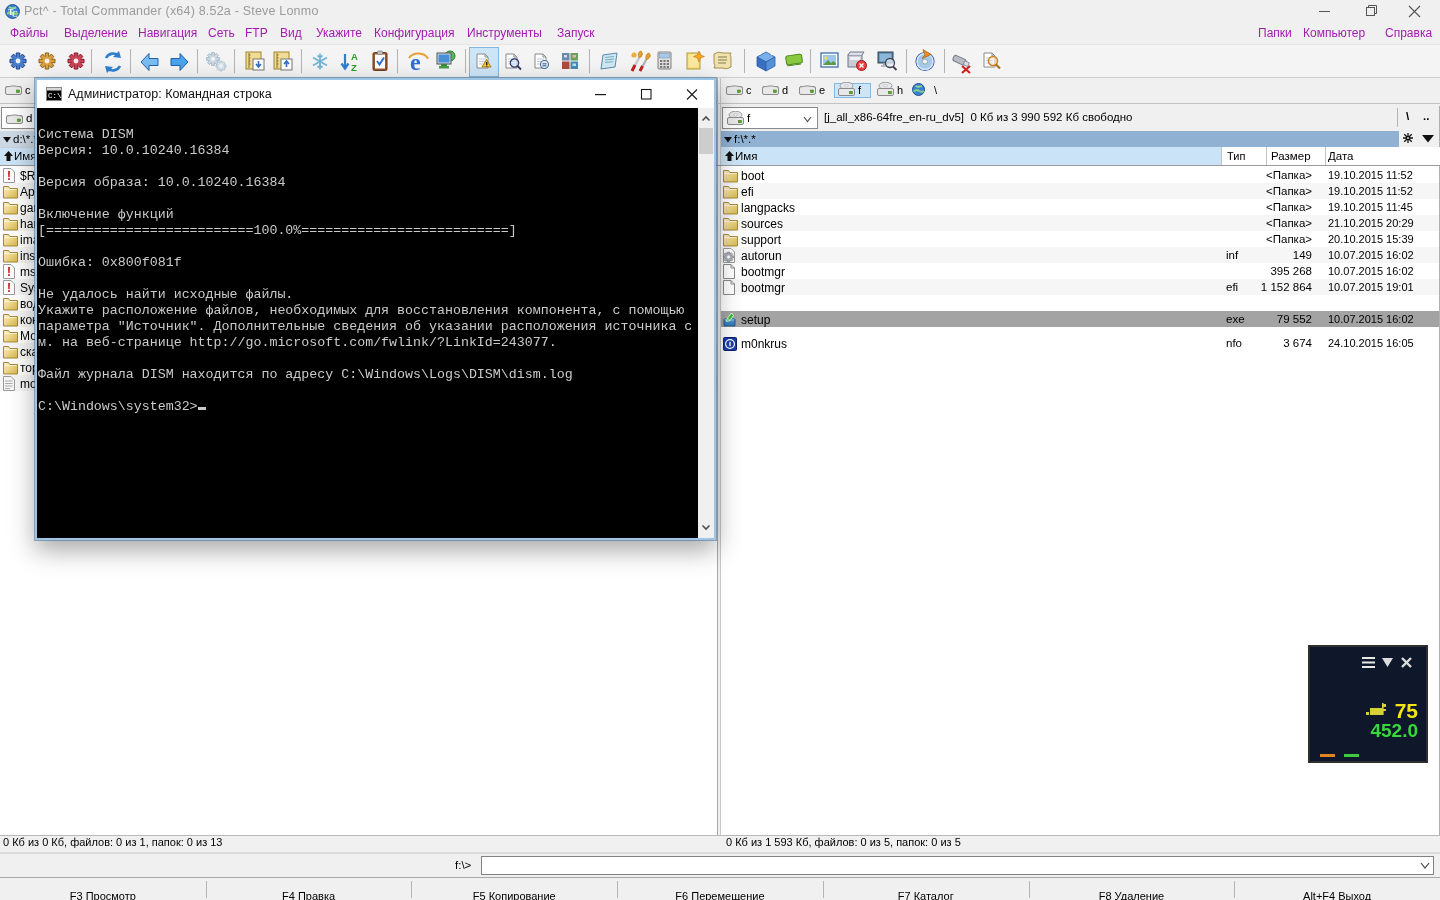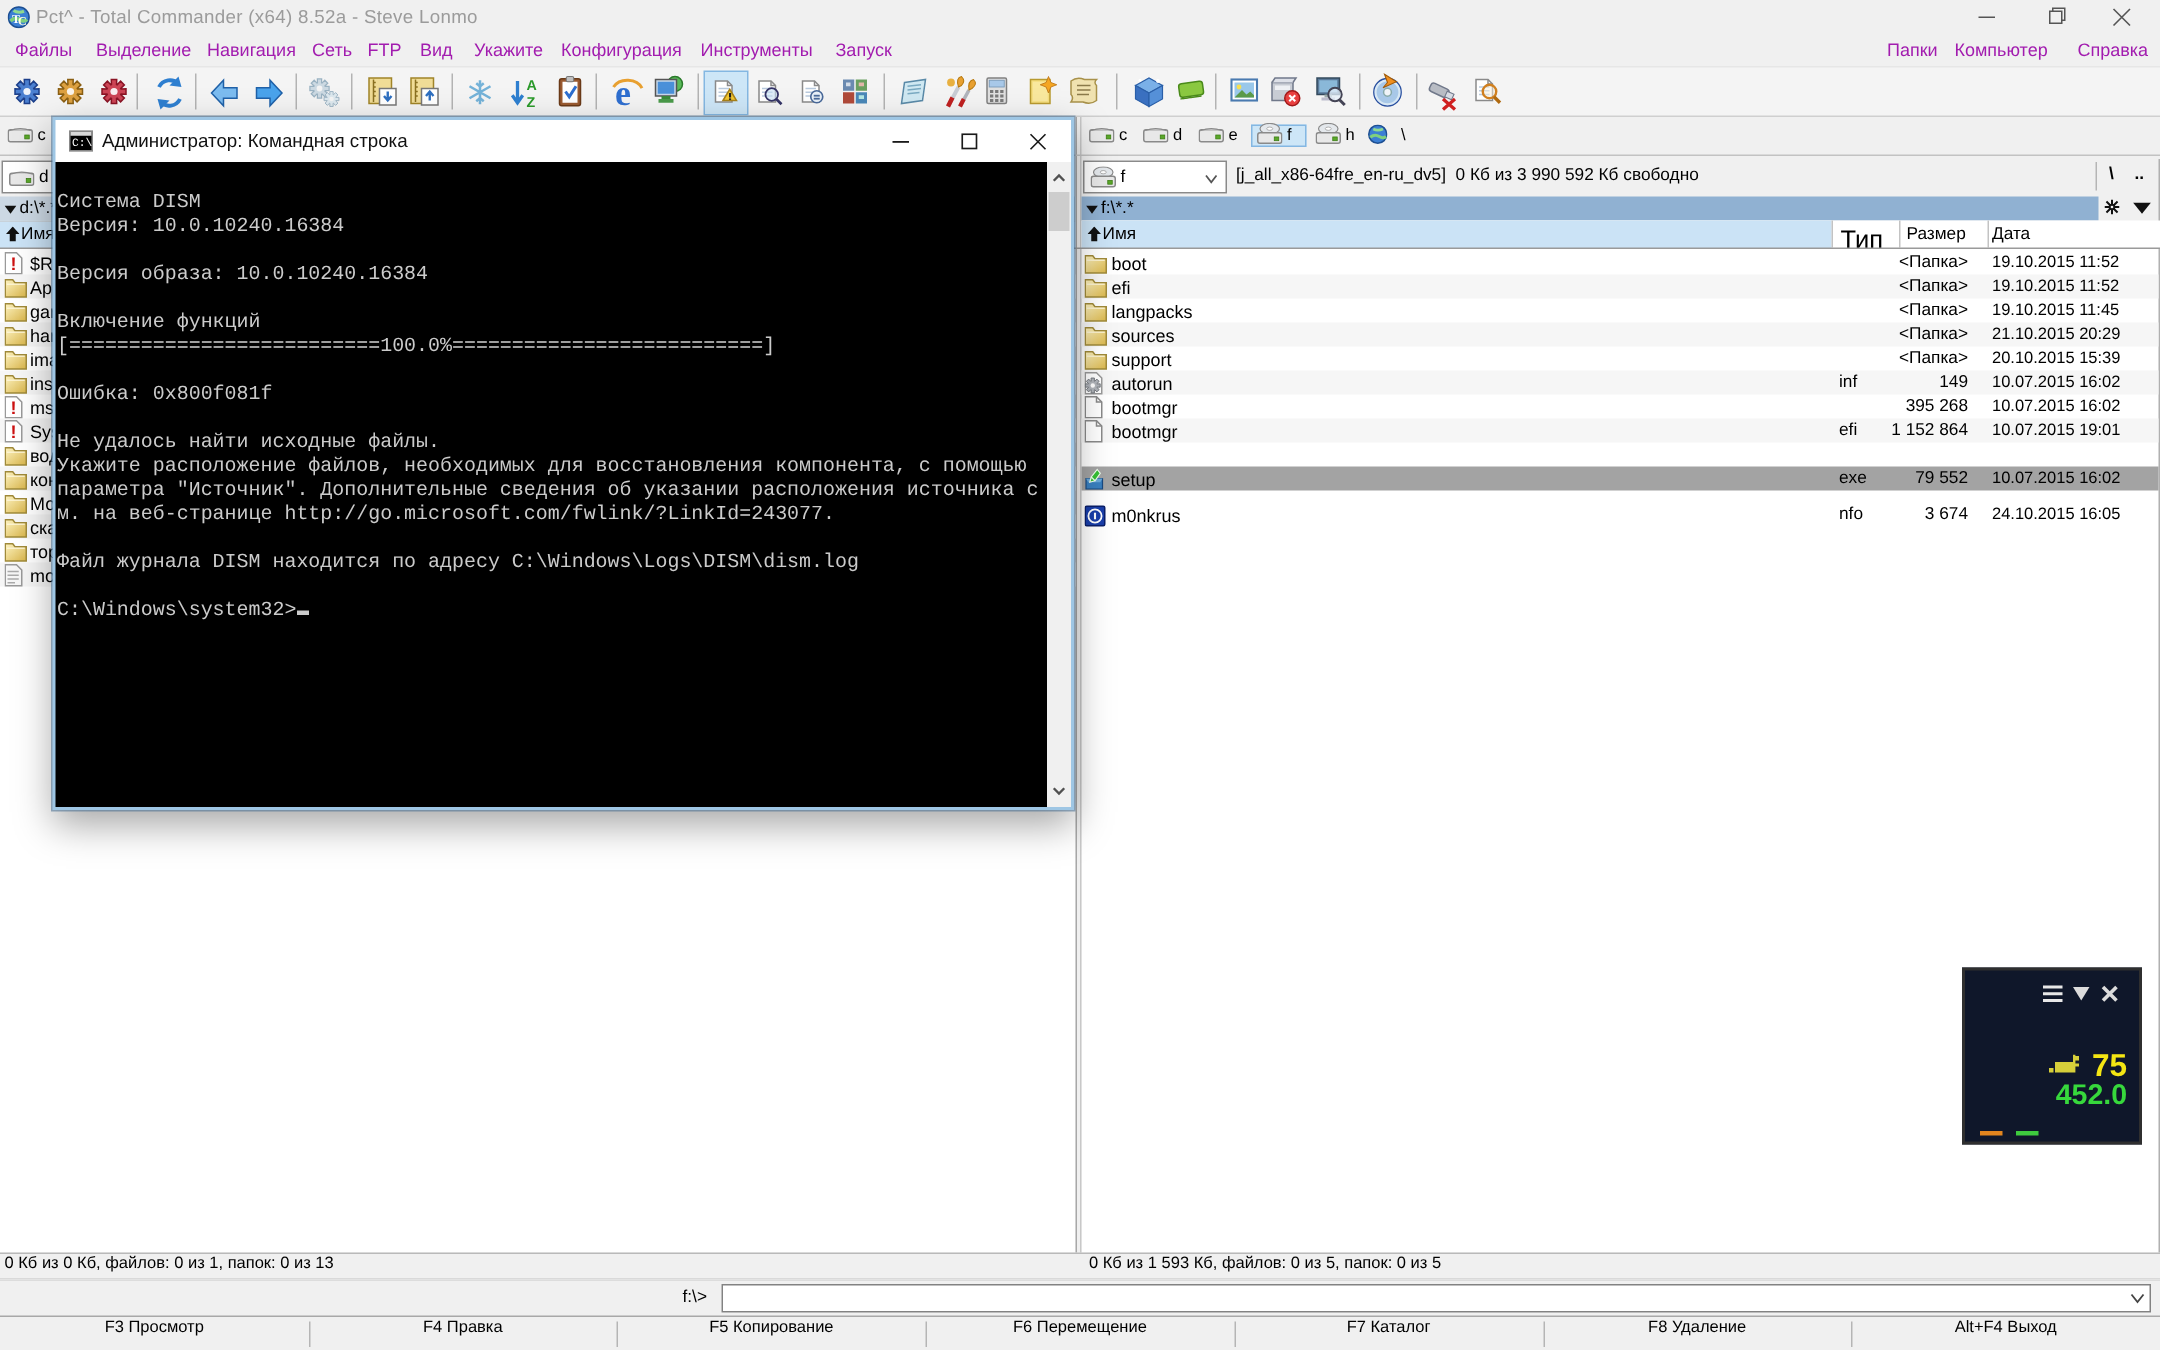--- a/index.html
+++ b/index.html
@@ -25,21 +25,21 @@
 #cmdtitle{position:absolute;left:2px;top:2px;width:677px;height:28px;background:#fff}
 #cmdcon{position:absolute;left:2px;top:30px;width:677px;height:430px;background:#000}
 #cmdpre{position:absolute;left:1px;top:19px;font-family:"Liberation Mono",monospace;
  font-size:13.3px;line-height:16px;color:#cbcbcb;white-space:pre}
 #cmdsb{position:absolute;right:0;top:0;width:16px;height:430px;background:#f0f0f0}
 #widget{left:1308px;top:645px;width:120px;height:118px;background:#0f172a;border:2px solid #2f2f2f}
 .wdg-num{position:absolute;right:8px;text-align:right;font-weight:bold;
  font-family:"Liberation Sans",sans-serif}
 #fbar{left:0;top:877px;width:1440px;height:23px;border-top:1px solid #a8a8a8;background:#f0f0f0}
 .fbtn{position:absolute;top:1px;height:21px;font-size:11px;color:#000;text-align:center;
- padding-top:0;background:#f0f0f0}
+ padding-top:11px;background:#f0f0f0}
 .fsep{position:absolute;top:3px;width:1px;height:17px;background:#b5b5b5}
 #cmdline{left:0;top:853px;width:1440px;height:24px;background:#f0f0f0;border-top:1px solid #dcdcdc}
 #statusl,#statusr{top:836px;height:17px;font-size:11px;color:#000;padding-left:3px}
 .drv{position:absolute;top:2px;height:20px;font-size:11px;color:#000}
 svg{display:block}
 </style></head>
 <body>
 
 <div class="abs" id="titlebar"></div>
 <div class="abs" id="title-ic">
@@ -445,21 +445,21 @@
     </svg>
  <span style="position:absolute;left:14px;top:3px;font-size:11.5px">Имя</span>
 </div>
 <div class="abs" style="left:721px;top:147px;width:719px;height:19px;background:#fff"></div>
 <div class="abs hdrname" style="left:721px;top:147px;width:500px;height:19px">
  <svg width="9" height="10" style="position:absolute;left:4px;top:4px">
       <path d="M4.5 0 L9 5 H6.5 V10 H2.5 V5 H0 Z" fill="#111"></path>
     </svg>
  <span style="position:absolute;left:14px;top:3px;font-size:11.5px">Имя</span>
 </div>
-<span class="abs" style="left:1227px;top:150px;font-size:17px">Тип</span>
+<span class="abs" style="left:1227px;top:150px;font-size:11px">Тип</span>
 <span class="abs" style="left:1271px;top:150px;font-size:11.5px">Размер</span>
 <span class="abs" style="left:1328px;top:150px;font-size:11.5px">Дата</span>
 <div class="col-sep" style="left:1221px;top:147px"></div>
 <div class="col-sep" style="left:1266px;top:147px"></div>
 <div class="col-sep" style="left:1325px;top:147px"></div>
 <div class="hline" style="top:165px;background:#9a9a9a"></div>
 <div class="hline" style="top:146.5px;background:#c8d2da;width:717px"></div>
 
 <div class="filerow" style="left:721px;top:167px;width:718px;">
     <svg class="ficon" width="15" height="16">

